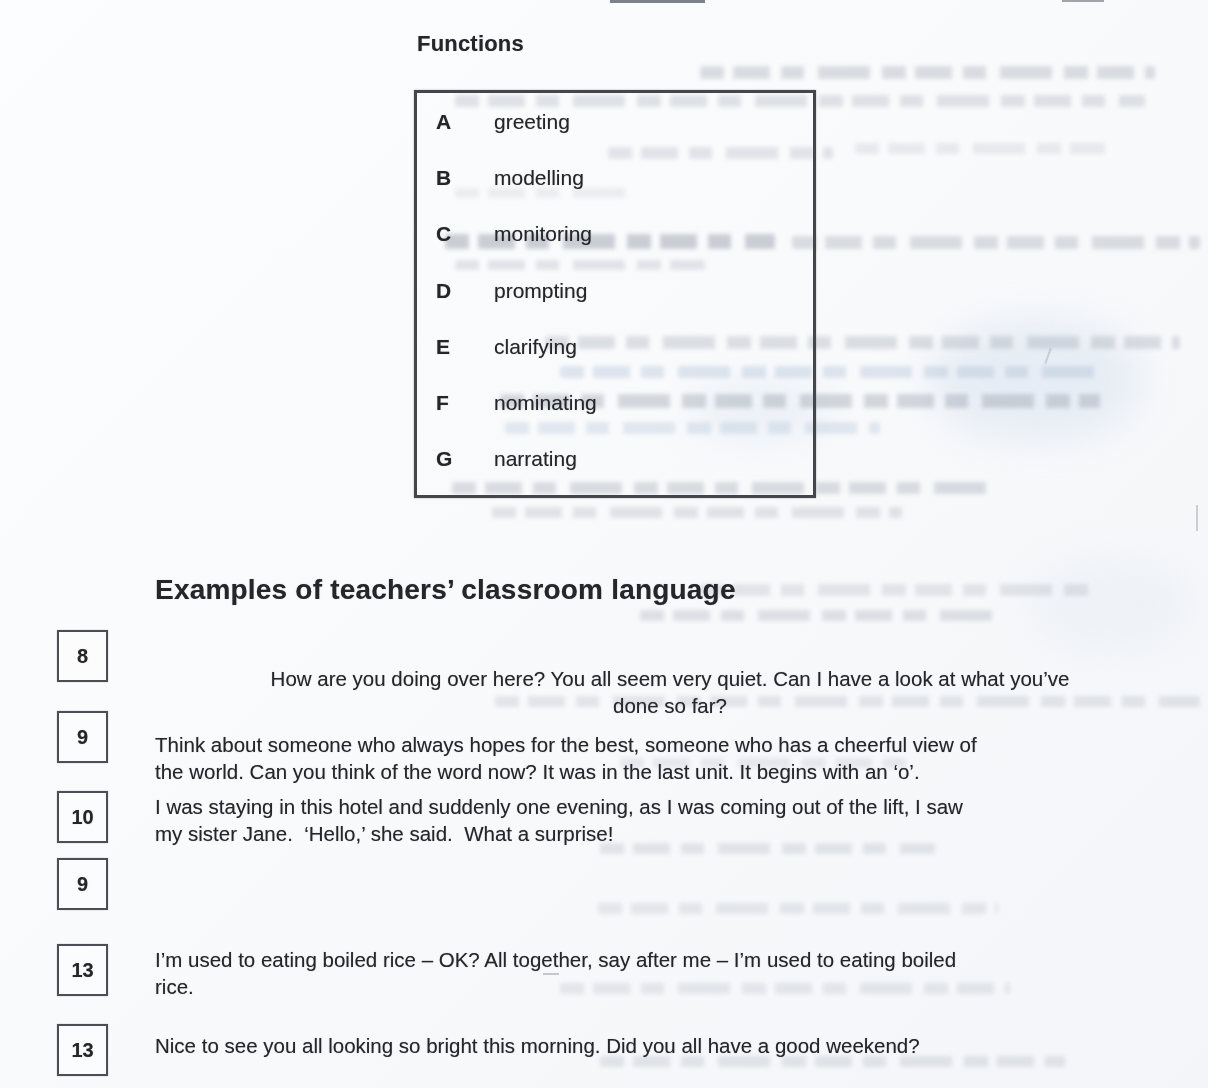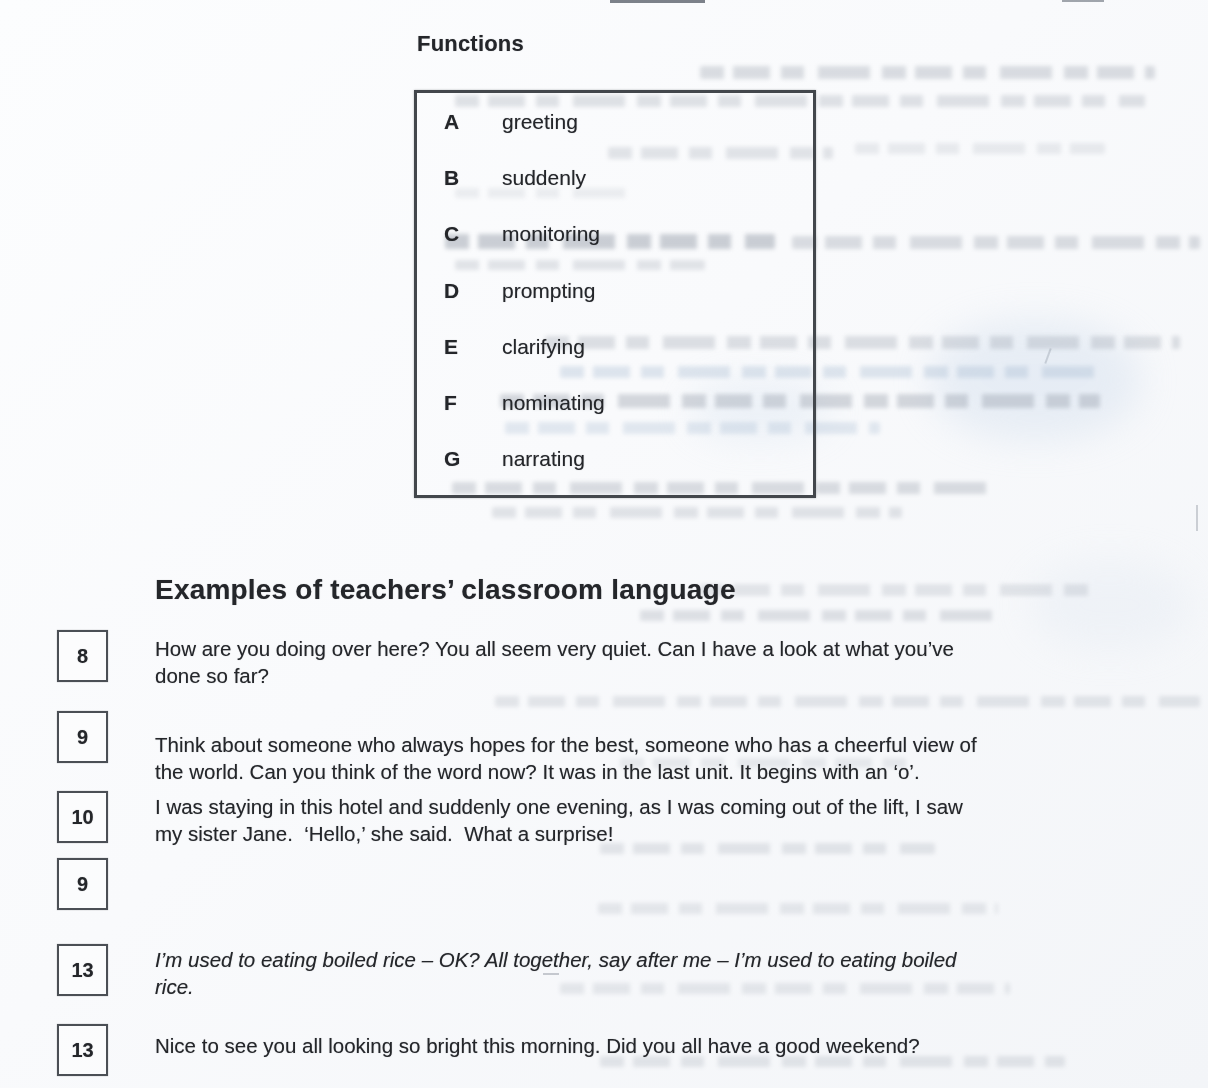--- a/index.html
+++ b/index.html
@@ -18,21 +18,21 @@
 
   .functions-heading {
     position:absolute; left:417px; top:31px;
     font-size:22px; font-weight:bold; letter-spacing:.2px;
   }
   .functions-box {
     position:absolute; left:414px; top:90px; width:396px; height:402px;
     border:3px solid #43474c;
     box-shadow:0 0 2px rgba(60,64,70,.35);
   }
-  .opt-row { position:absolute; left:19px; height:27px; font-size:21px;margin-left:8px; }
+  .opt-row { position:absolute; left:19px; height:27px; font-size:21px; }
   .opt-letter { display:inline-block; width:58px; font-weight:bold; }
   .opt-label { display:inline-block; }
 
   .examples-heading {
     position:absolute; left:155px; top:574px;
     font-size:28px; font-weight:bold; letter-spacing:.2px;
   }
 
   .num-box {
     position:absolute; left:57px; width:47px; height:48px;
@@ -98,21 +98,21 @@
   <div class="edge-mark" style="left:1047px;top:348px;width:2px;height:16px;background:#8a93a1;opacity:.35;transform:rotate(20deg);"></div>
   <div class="edge-mark" style="left:543px;top:973px;width:16px;height:2px;background:#7b828e;opacity:.4;"></div>
 
   <div class="functions-heading scan-text">Functions</div>
 
   <div class="functions-box">
     <div class="opt-row scan-text" style="top:17px;">
       <span class="opt-letter">A</span><span class="opt-label">greeting</span>
     </div>
     <div class="opt-row scan-text" style="top:73px;">
-      <span class="opt-letter">B</span><span class="opt-label">suddenly</span>
+      <span class="opt-letter">B</span><span class="opt-label">modelling</span>
     </div>
     <div class="opt-row scan-text" style="top:129px;">
       <span class="opt-letter">C</span><span class="opt-label">monitoring</span>
     </div>
     <div class="opt-row scan-text" style="top:186px;">
       <span class="opt-letter">D</span><span class="opt-label">prompting</span>
     </div>
     <div class="opt-row scan-text" style="top:242px;">
       <span class="opt-letter">E</span><span class="opt-label">clarifying</span>
     </div>
@@ -122,21 +122,21 @@
     <div class="opt-row scan-text" style="top:354px;">
       <span class="opt-letter">G</span><span class="opt-label">narrating</span>
     </div>
   </div>
 
   <div class="examples-heading scan-text">Examples of teachers’ classroom language</div>
 
   <div class="num-box scan-text" style="top:630px;">
       <span>8</span>
     </div>
-  <p class="item-text scan-text" style="top:635px;">How are you doing over here? You all seem very quiet. Can I have a look at what you’ve
+  <p class="item-text scan-text" style="top:665px;text-align:center;">How are you doing over here? You all seem very quiet. Can I have a look at what you’ve
 done so far?</p>
 
   <div class="num-box scan-text" style="top:711px;">
       <span>9</span>
     </div>
   <p class="item-text scan-text" style="top:731px;">Think about someone who always hopes for the best, someone who has a cheerful view of
 the world. Can you think of the word now? It was in the last unit. It begins with an ‘o’.</p>
 
   <div class="num-box scan-text" style="top:791px;">
       <span>10</span>
@@ -144,21 +144,21 @@
   <p class="item-text scan-text" style="top:793px;">I was staying in this hotel and suddenly one evening, as I was coming out of the lift, I saw
 my sister Jane.  ‘Hello,’ she said.  What a surprise!</p>
 
   <div class="num-box scan-text" style="top:858px;">
       <span>9</span>
     </div>
 
   <div class="num-box scan-text" style="top:944px;">
       <span>13</span>
     </div>
-  <p class="item-text scan-text" style="top:946px;font-style:italic;">I’m used to eating boiled rice – OK? All together, say after me – I’m used to eating boiled
+  <p class="item-text scan-text" style="top:946px;">I’m used to eating boiled rice – OK? All together, say after me – I’m used to eating boiled
 rice.</p>
 
   <div class="num-box scan-text" style="top:1024px;">
       <span>13</span>
     </div>
   <p class="item-text scan-text" style="top:1032px;">Nice to see you all looking so bright this morning. Did you all have a good weekend?</p>
 
 </div>
 
 </body></html>

